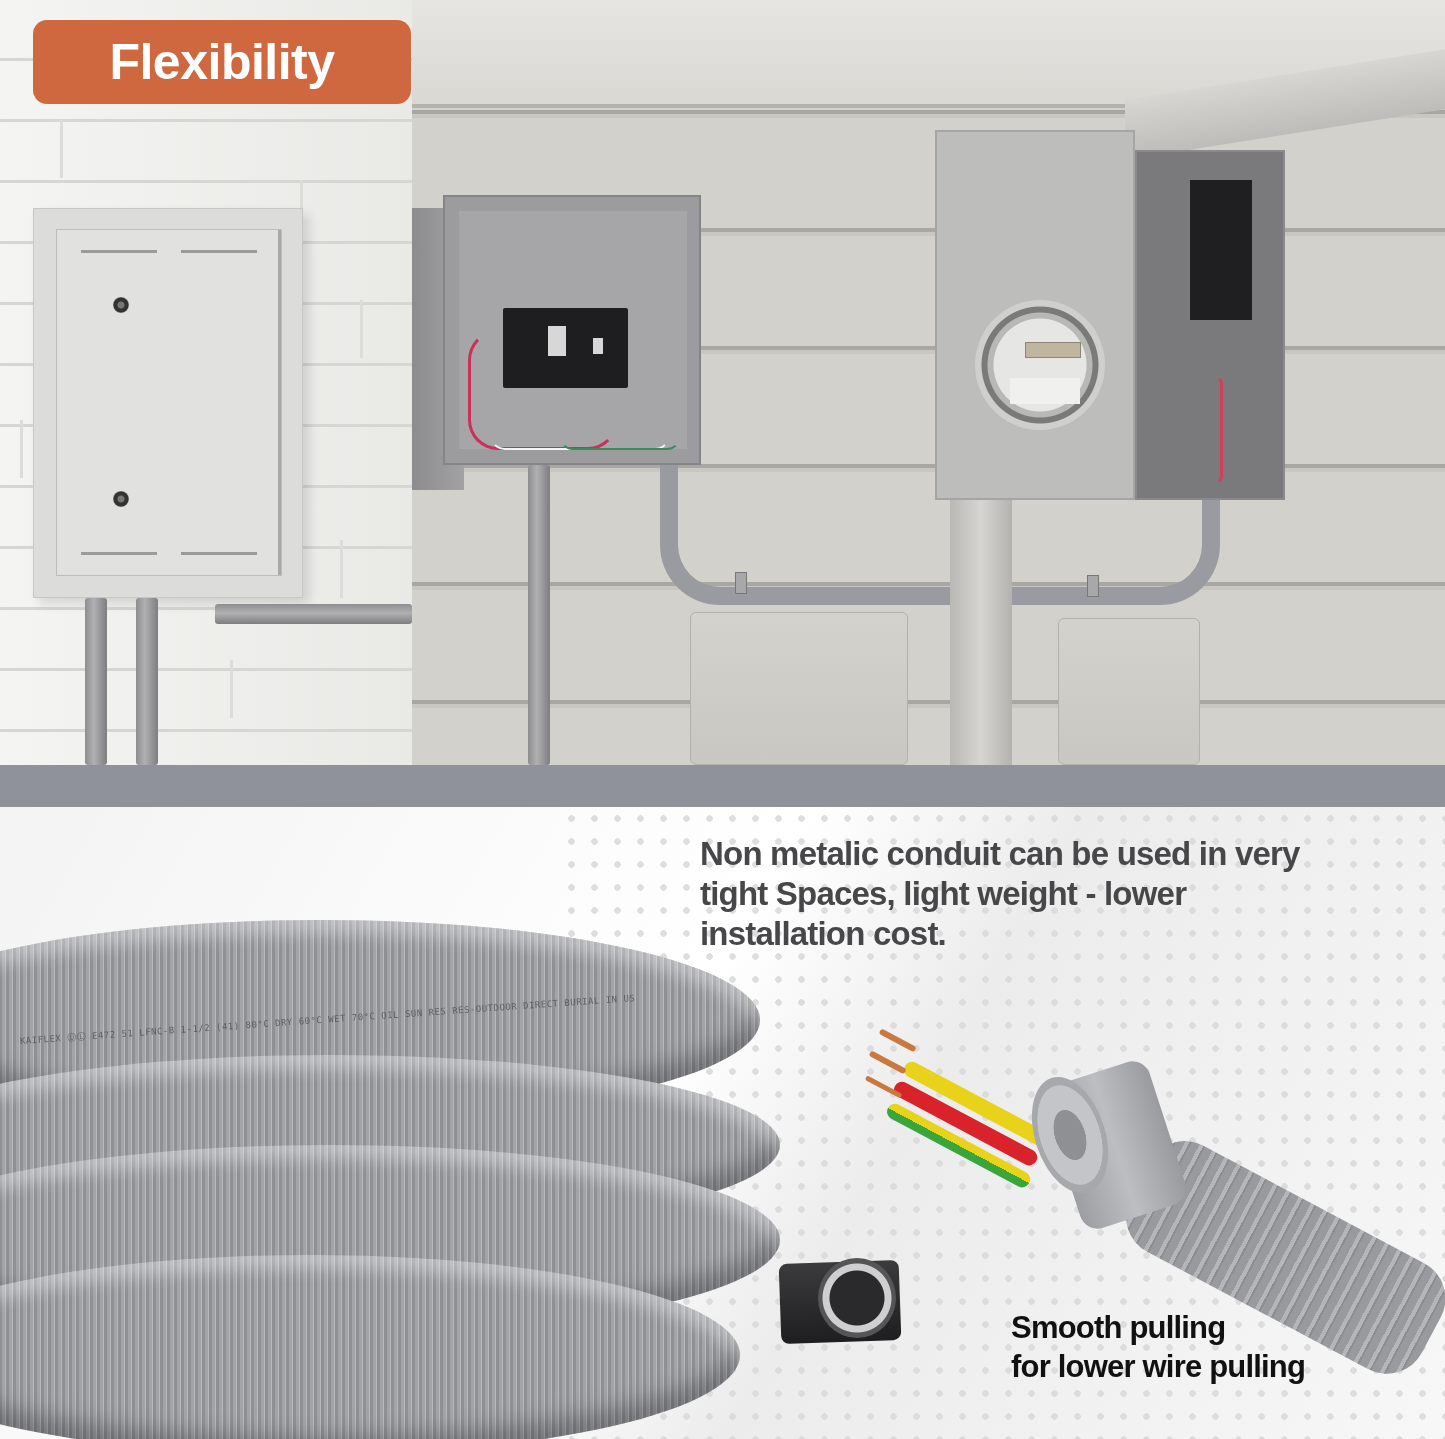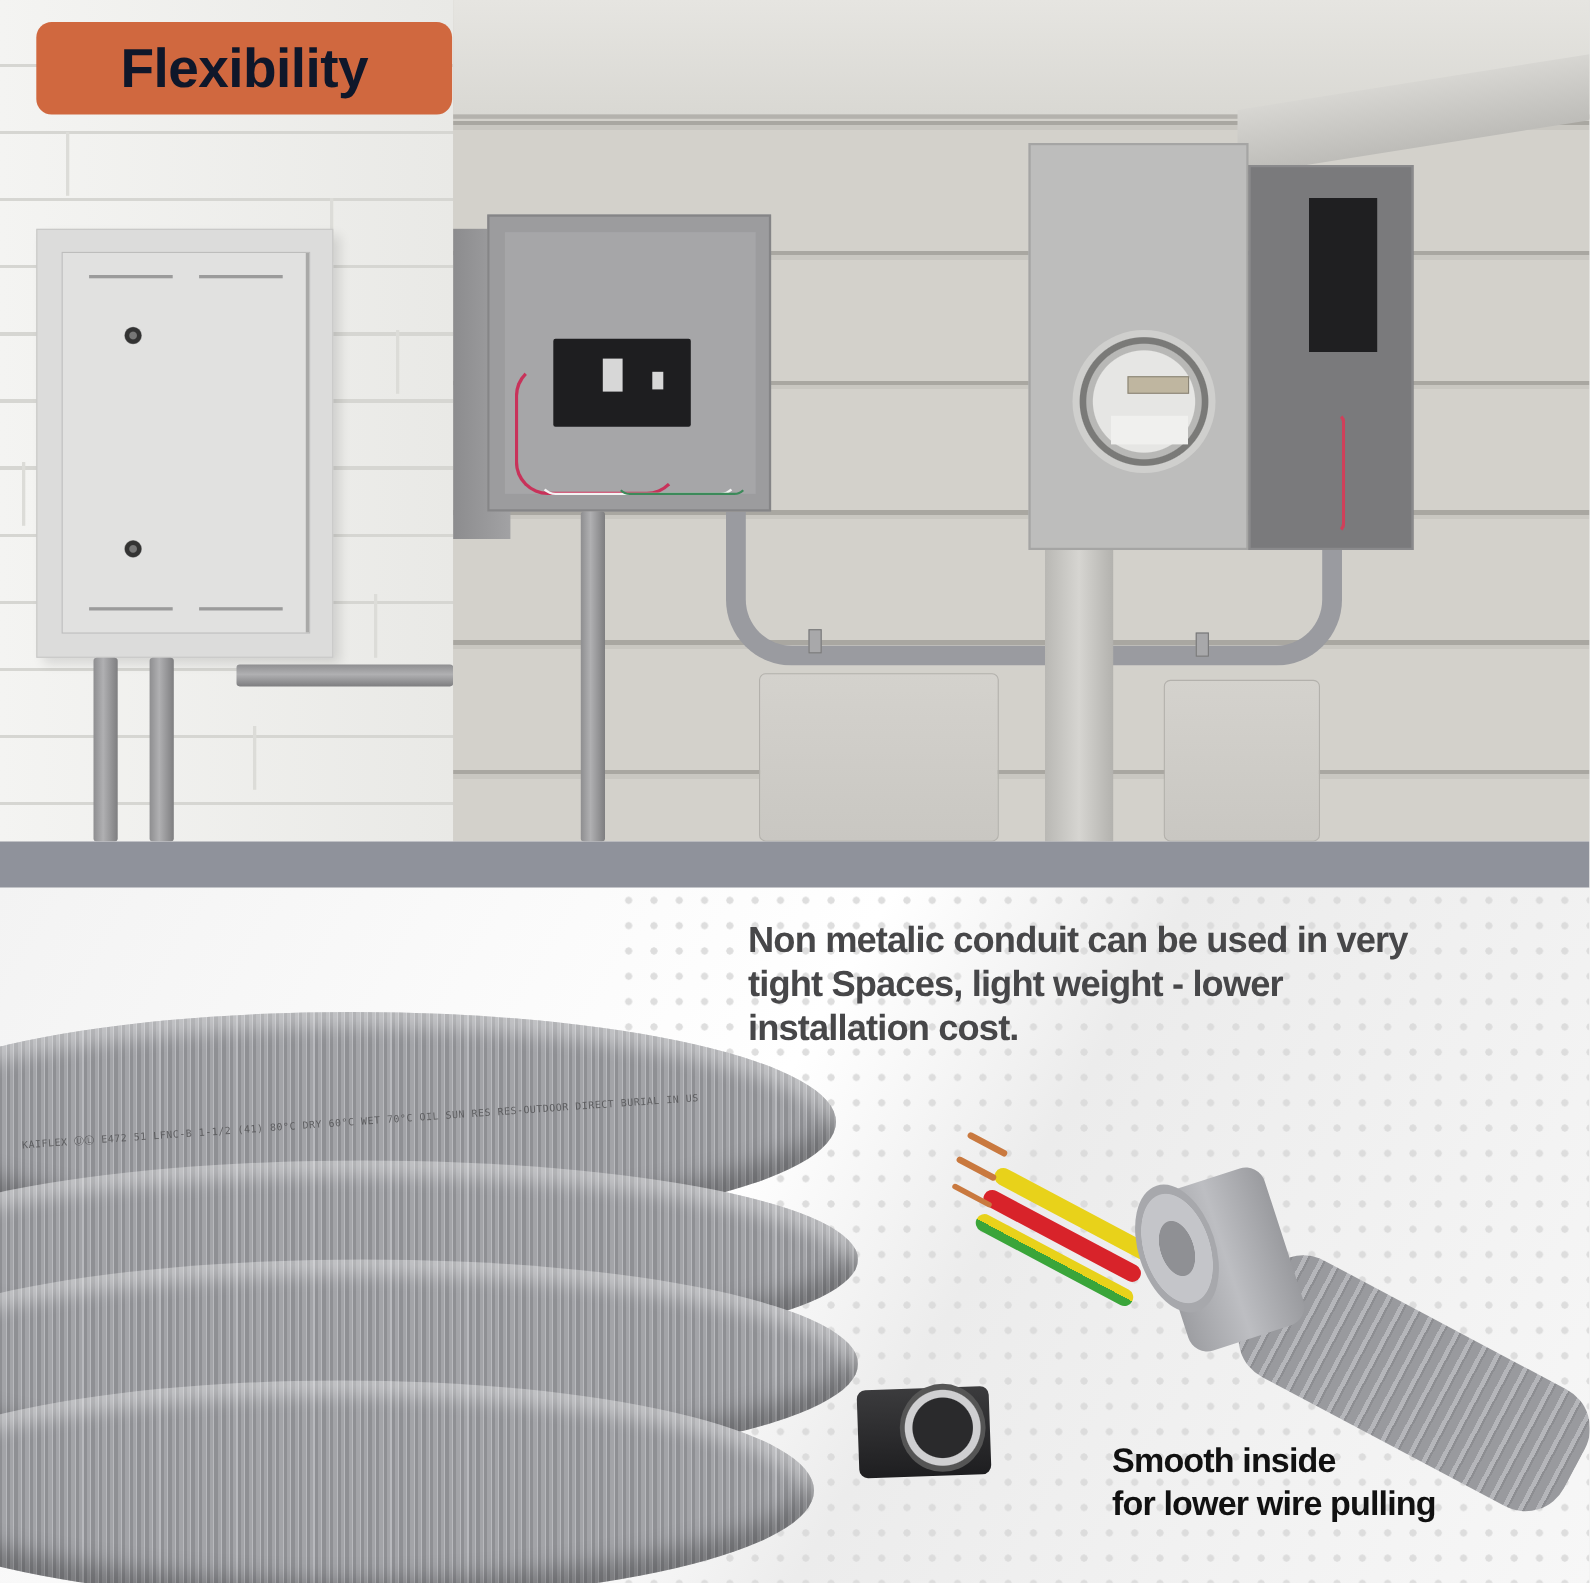--- a/index.html
+++ b/index.html
@@ -24,21 +24,21 @@
      border:1px solid #c7c7c6;box-shadow:6px 6px 10px rgba(0,0,0,.12)}
   .cabinet-door{position:absolute;left:22px;top:20px;width:226px;height:347px;background:#e1e1e0;border:1px solid #bdbdbc;box-shadow:inset -3px 0 0 #a9a9a8}
   .slot{position:absolute;height:3px;width:76px;background:#9b9b9b}
   .lock{position:absolute;width:16px;height:16px;border-radius:50%;background:radial-gradient(circle,#777 0 3px,#333 4px 7px,#888 8px)}
   .pipe{position:absolute;background:linear-gradient(90deg,#8e8e90,#b0b0b2 40%,#7e7e80);border-radius:3px}
   .pipe-h{position:absolute;background:linear-gradient(180deg,#8e8e90,#b0b0b2 45%,#7e7e80);border-radius:3px}
 
   
   .badge{position:absolute;left:33px;top:20px;width:378px;height:84px;background:#d0683f;border-radius:14px;
      display:flex;align-items:center;justify-content:center}
-  .badge span{color:#0f172a;font-family:"Liberation Sans","DejaVu Sans",sans-serif;font-weight:700;font-size:50px;letter-spacing:-0.5px}
+  .badge span{color:#ffffff;font-family:"Liberation Sans","DejaVu Sans",sans-serif;font-weight:700;font-size:50px;letter-spacing:-0.5px}
 
   
   .breaker-box{position:absolute;left:443px;top:195px;width:258px;height:270px;background:#9c9c9e;border:2px solid #858587}
   .breaker-inner{position:absolute;left:14px;top:14px;width:228px;height:238px;background:#a6a6a8}
   .breaker-door{position:absolute;left:412px;top:208px;width:52px;height:282px;background:linear-gradient(90deg,#8c8c8e,#a2a2a4)}
   .breaker-unit{position:absolute;left:503px;top:308px;width:125px;height:80px;background:#1e1e20;border-radius:2px}
   .breaker-unit .sw{position:absolute;width:18px;height:30px;background:#d7d7d7;top:18px}
   .wire{position:absolute;border-radius:30px;border-style:solid;border-color:transparent}
 
   
@@ -71,21 +71,21 @@
   .coil-print{position:absolute;left:20px;top:1035px;font-family:"DejaVu Sans Mono","Liberation Mono",monospace;font-size:9px;color:#4a4a4c;transform:rotate(-4deg);transform-origin:left;letter-spacing:.5px;white-space:nowrap;opacity:.75}
 
   .conduit-arm{position:absolute;left:1140px;top:1120px;width:330px;height:120px;transform:rotate(28deg);transform-origin:left center;
     background:repeating-linear-gradient(90deg,#999a9e 0 8px,#b5b6ba 8px 12px,#8d8e92 12px 14px);border-radius:40px}
   .connector-nut{position:absolute;left:1060px;top:1070px;width:110px;height:150px;background:linear-gradient(90deg,#9d9ea2,#bdbec2 50%,#9a9b9f);border-radius:18px;transform:rotate(-18deg)}
   .connector-ring{position:absolute;left:1035px;top:1075px;width:70px;height:120px;border-radius:50%;background:radial-gradient(ellipse,#8f9094 0 30%,#c4c5c9 31% 60%,#a7a8ac 61%);transform:rotate(-18deg)}
   .wire-y{position:absolute;height:16px;border-radius:8px}
 
   
   .caption{position:absolute;font-family:"Liberation Sans","DejaVu Sans",sans-serif;font-weight:700;letter-spacing:-0.8px}
-  .caption-main{left:680px;top:834px;width:700px;font-size:33px;line-height:40px;color:#474749}
+  .caption-main{left:700px;top:834px;width:700px;font-size:33px;line-height:40px;color:#474749}
   .caption-smooth{left:1011px;top:1308px;width:420px;font-size:31px;line-height:39px;color:#111}
 </style>
 </head>
 <body>
 
 <div class="top">
 
   <div class="left-photo">
     <div class="brick-v" style="left:60px;top:120px"></div>
     <div class="brick-v" style="left:300px;top:180px"></div>
@@ -170,15 +170,15 @@
 <div class="connector-nut"></div>
 <div class="connector-ring"></div>
 
 <div class="caption caption-main">
   <div>Non metalic conduit can be used in very</div>
   <div>tight Spaces, light weight - lower</div>
   <div>installation cost.</div>
 </div>
 
 <div class="caption caption-smooth">
-  <div>Smooth inside</div>
+  <div>Smooth pulling</div>
   <div>for lower wire pulling</div>
 </div>
 
 </body></html>

